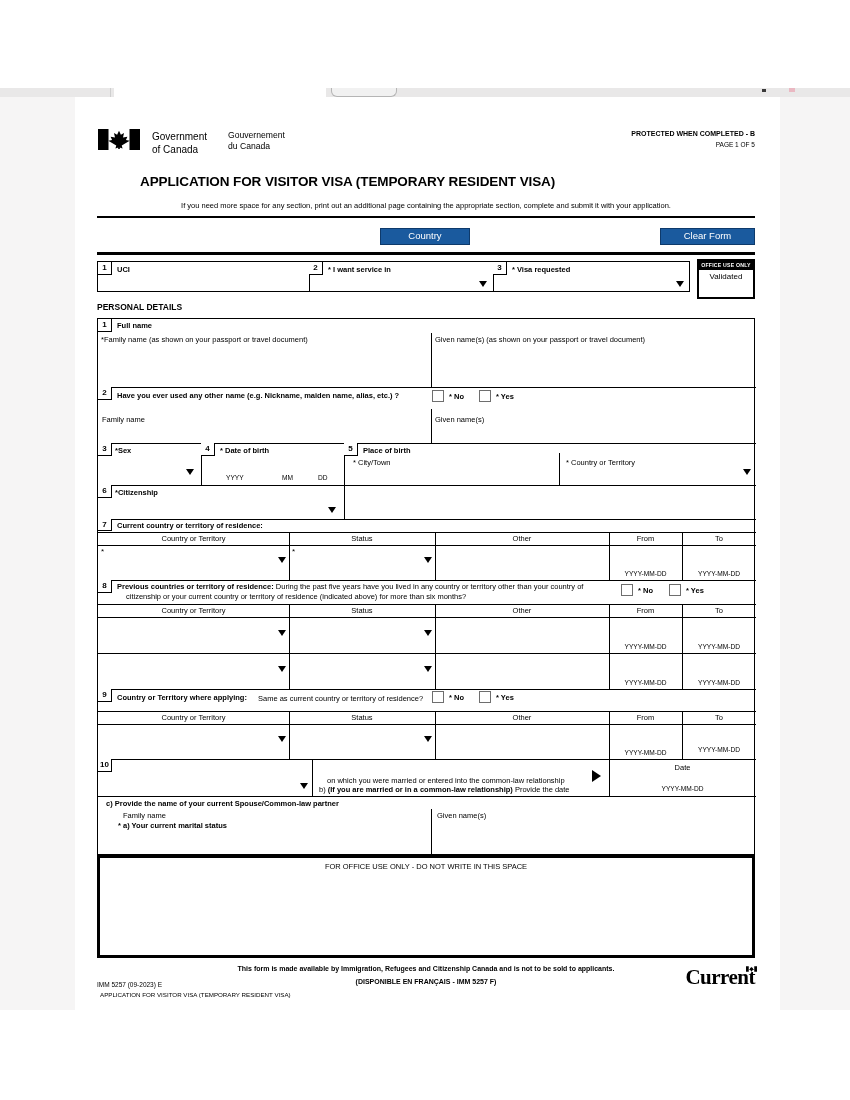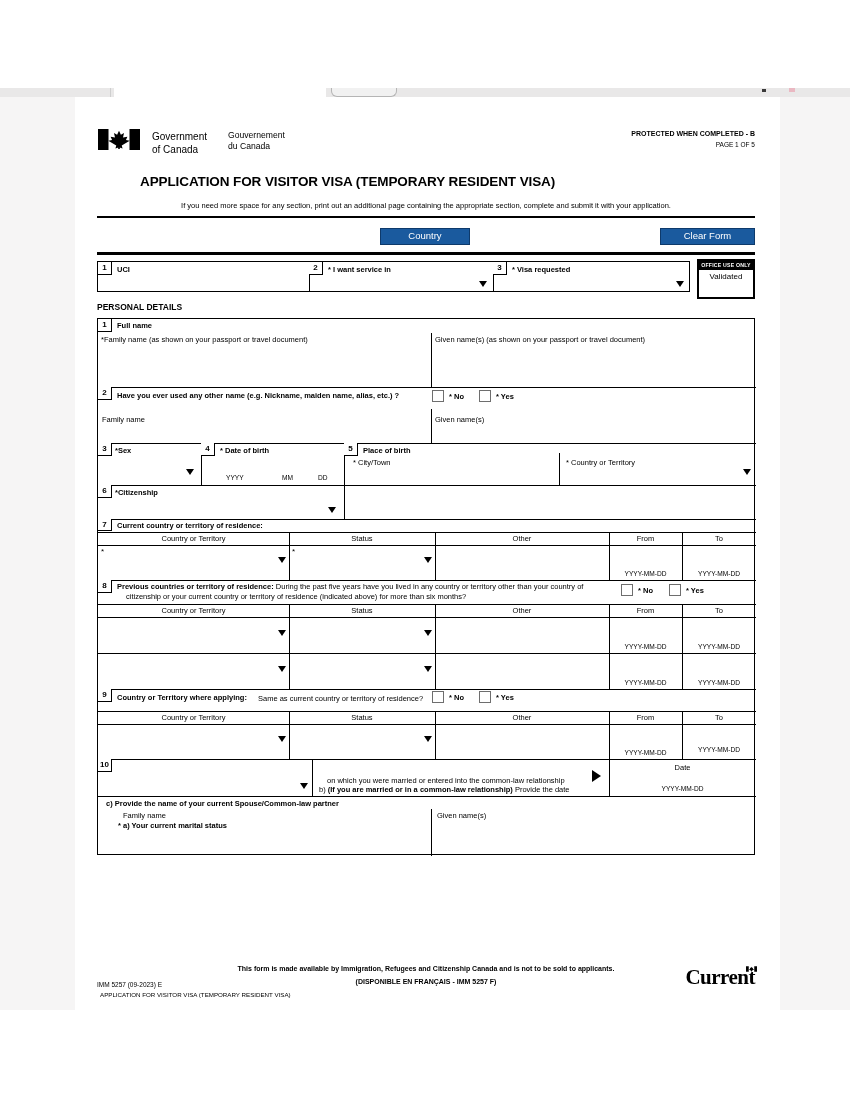--- a/index.html
+++ b/index.html
@@ -257,20 +257,23 @@
         <span class="abs tiny ctr" style="left:511px;top:466px;width:147px;">YYYY-MM-DD</span>
 
         <span class="abs bl" style="left:8px;top:480px;">c) Provide the name of your current Spouse/Common-law partner</span>
         <div class="vl" style="left:333px;top:490px;height:47px;"></div>
         <span class="abs lbl" style="left:25px;top:492px;">Family name</span>
         <span class="abs lbl" style="left:339px;top:492px;">Given name(s)</span>
         <div class="abs" style="left:1px;top:503px;width:331px;height:33px;"></div>
         <div class="abs" style="left:335px;top:503px;width:321px;height:33px;"></div>
       </div>
 
+      <div class="bigbox">
+        <div class="ctr" style="font-size:7.5px;padding-top:4px;">FOR OFFICE USE ONLY - DO NOT WRITE IN THIS SPACE</div>
+      </div>
 
       <div class="abs ctr" style="left:22px;top:868px;width:658px;font-size:7px;font-weight:bold;">This form is made available by Immigration, Refugees and Citizenship Canada and is not to be sold to applicants.</div>
       <div class="abs ctr" style="left:22px;top:881px;width:658px;font-size:7px;font-weight:bold;">(DISPONIBLE EN FRANÇAIS - IMM 5257 F)</div>
       <div class="abs" style="left:22px;top:884px;font-size:6.5px;">IMM 5257 (09-2023) E</div>
       <div class="abs" style="left:25px;top:894px;font-size:6.2px;">APPLICATION FOR VISITOR VISA (TEMPORARY RESIDENT VISA)</div>
       <div class="wordmark">
         <span>Current</span>
         <svg class="abs" style="right:-2px;top:1px;" width="11" height="6" viewBox="0 0 1000 500">
           <rect x="0" y="0" width="250" height="500" fill="#000"></rect>
           <rect x="750" y="0" width="250" height="500" fill="#000"></rect>

